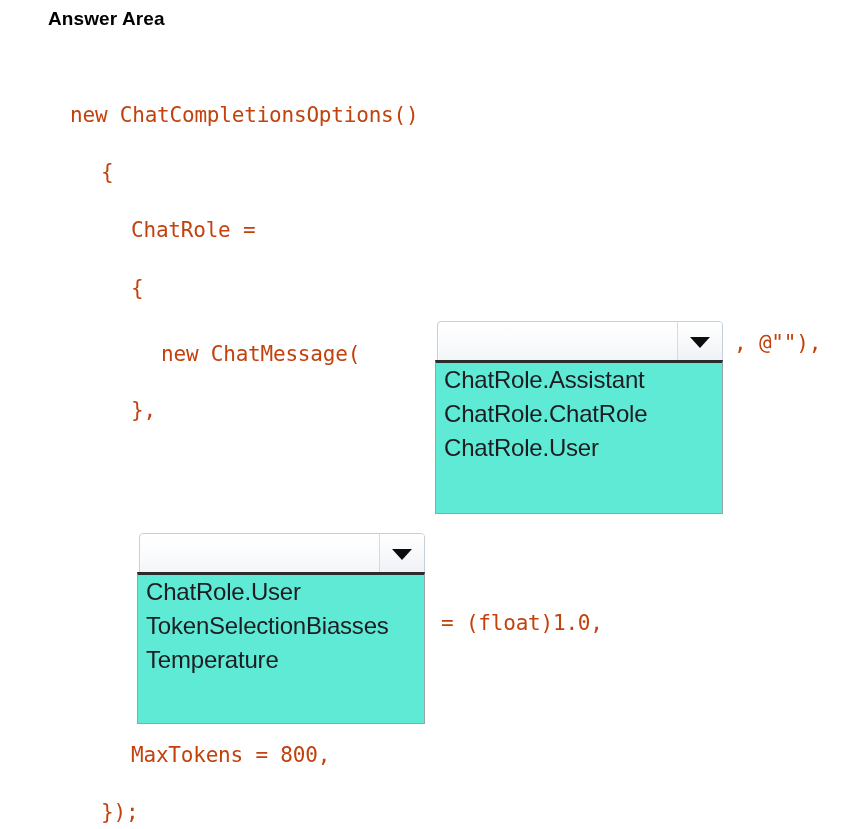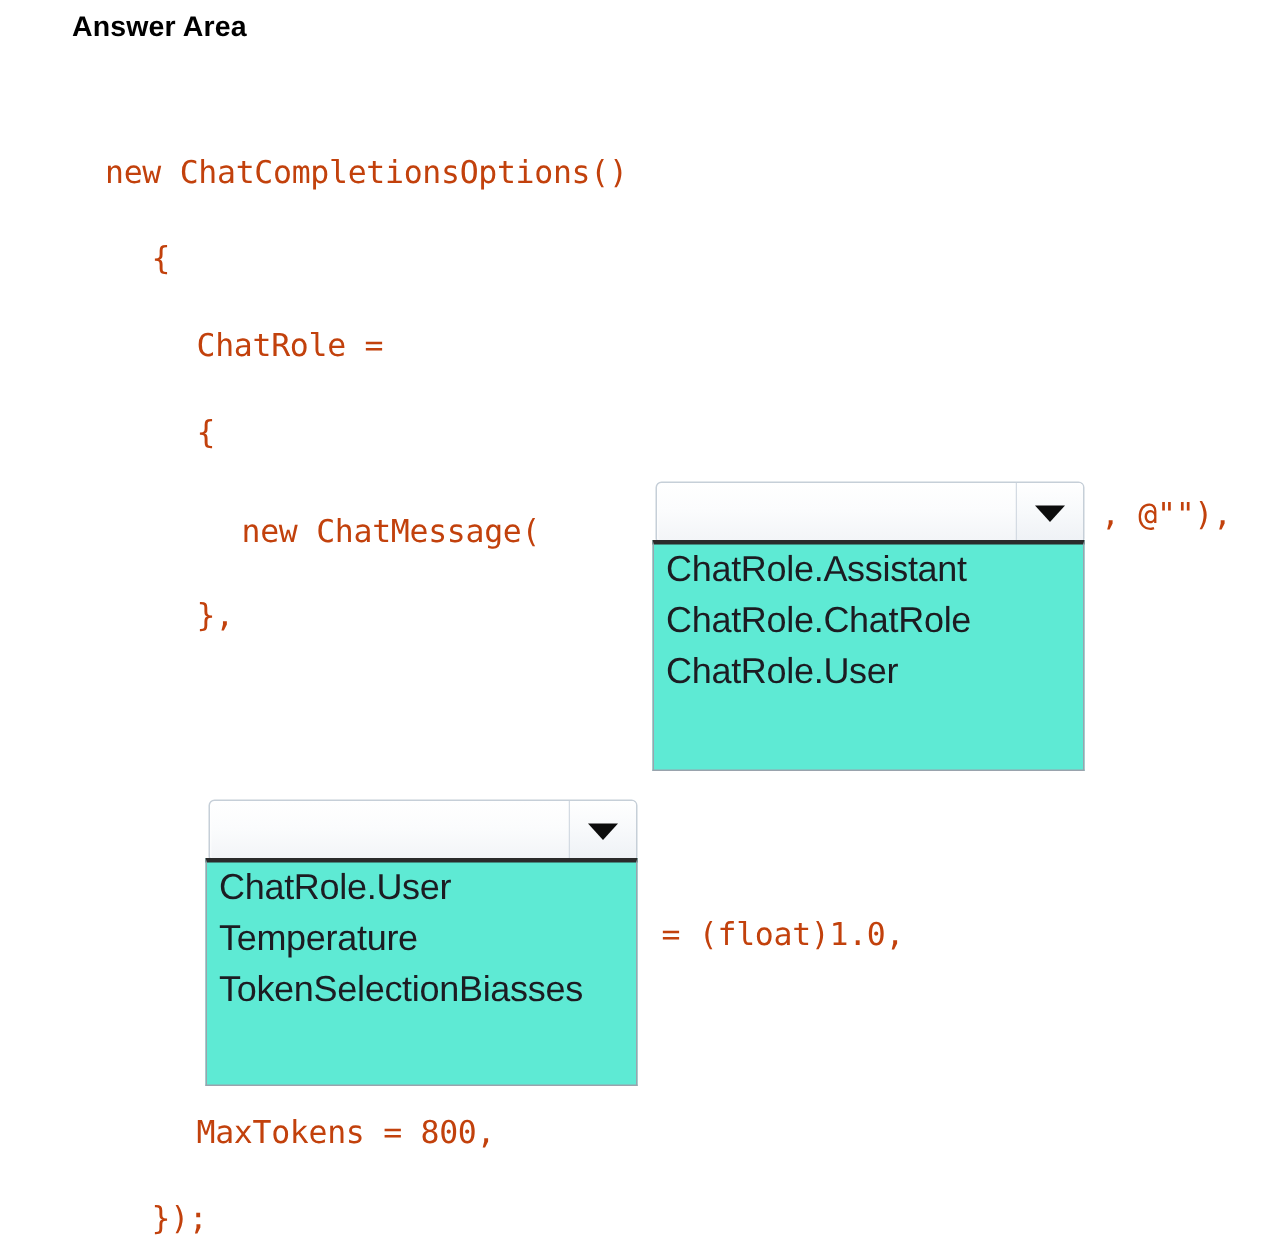--- a/index.html
+++ b/index.html
@@ -124,16 +124,16 @@
       <div class="combo-option">ChatRole.User</div>
     </div>
     <div class="combo" style="left: 139px; top: 533px; width: 286px; height: 42px;">
       <div class="combo-value"></div>
       <div class="combo-button">
         <div class="caret"></div>
       </div>
     </div>
     <div class="combo-list" style="left: 137px; top: 572px; width: 288px; height: 152px;">
       <div class="combo-option">ChatRole.User</div>
+      <div class="combo-option">TokenSelectionBiasses</div>
       <div class="combo-option">Temperature</div>
-      <div class="combo-option">TokenSelectionBiasses</div>
     </div>
   </div>
 
 </body></html>

